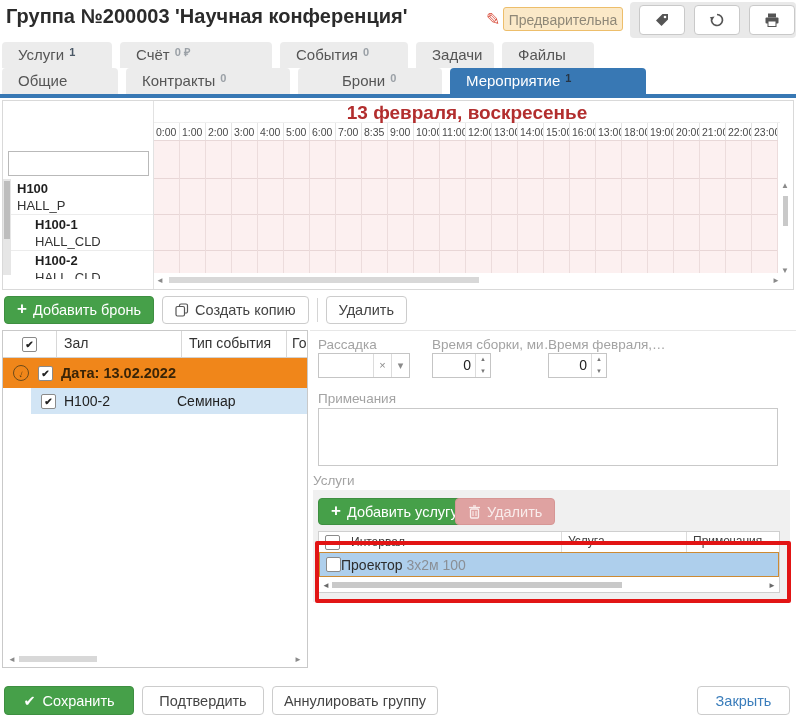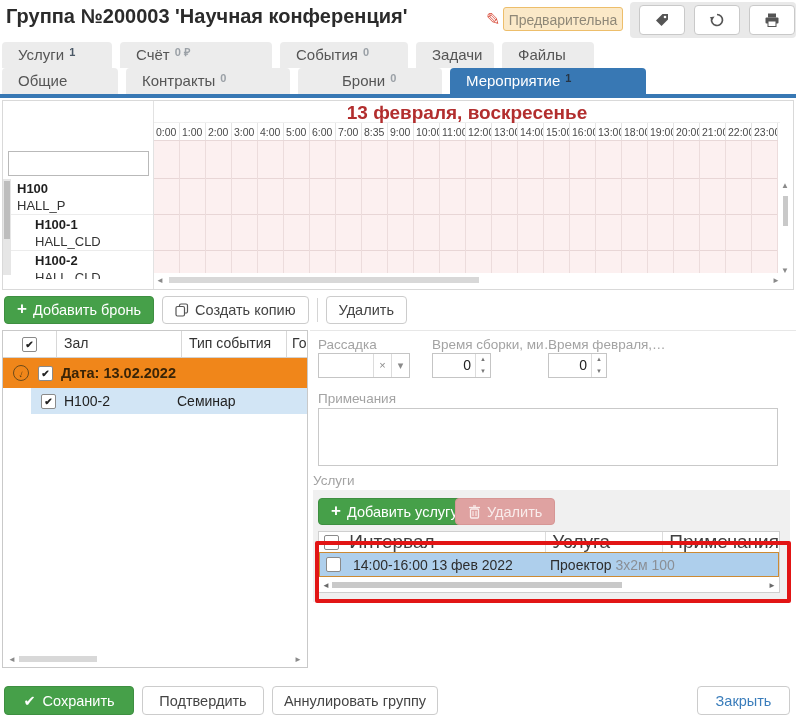--- a/index.html
+++ b/index.html
@@ -107,21 +107,21 @@
   .spin .arrows div{flex:1;line-height:11px;}
   #lbl-notes{left:8px;top:60px;}
   #notes{position:absolute;left:8px;top:77px;width:460px;height:58px;border:1px solid #c9c9c9;box-sizing:border-box;resize:none;font-family:"Liberation Sans",sans-serif;font-size:13px;}
   #lbl-services{left:3px;top:142px;}
   
   #svc-panel{position:absolute;left:3px;top:159px;width:477px;height:112px;background:#f0f0f0;}
   #svc-add{position:absolute;left:5px;top:8px;height:27px;}
   #svc-del{position:absolute;left:142px;top:8px;height:27px;background:#dfa2a1;border:1px solid #d69695;color:#f9eceb;
     border-radius:4px;font-size:14.5px;padding:0 12px;display:inline-flex;align-items:center;gap:6px;box-sizing:border-box;}
   #svc-table{position:absolute;left:5px;top:41px;width:462px;height:62px;background:#fff;border:1px solid #cfcfcf;box-sizing:border-box;}
-  .svc-header{height:20px;display:flex;align-items:center;font-size:19px;color:#3f3f3f;}
+  .svc-header{height:20px;display:flex;align-items:center;font-size:12px;color:#3f3f3f;}
   .svc-c0{width:26px;display:flex;justify-content:center;}
   .svc-c1{width:216px;box-sizing:border-box;padding-left:6px;}
   .svc-c2{width:125px;border-left:1px solid #dcdcdc;box-sizing:border-box;padding-left:6px;height:100%;line-height:19px;}
   .svc-c3{flex:1;border-left:1px solid #dcdcdc;box-sizing:border-box;padding-left:6px;height:100%;line-height:19px;}
   .svc-row{height:25px;background:#aecfec;border:1px solid #cc8a33;display:flex;align-items:center;font-size:14px;color:#2e2e2e;box-sizing:border-box;}
   .svc-row .ck{margin-left:6px;}
   .svc-int{margin-left:12px;width:197px;}
   .svc-name .qty{color:#8a8f96;}
   .svc-hscroll{position:absolute;left:1px;bottom:1px;width:458px;height:12px;font-size:8px;color:#6a6a6a;}
   .svc-hscroll .ar-l{position:absolute;left:2px;top:2px;}
@@ -354,21 +354,20 @@
       <div class="svc-header">
         <div class="svc-c0">
           <span class="ck"></span>
         </div>
         <div class="svc-c1">Интервал</div>
         <div class="svc-c2">Услуга</div>
         <div class="svc-c3">Примечания</div>
       </div>
       <div class="svc-row">
         <span class="ck"></span>
-        <span class="svc-int">14:00-16:00 13 фев 2022</span>
         <span class="svc-name">
           <span>Проектор</span>
           <span class="qty">3х2м 100</span>
         </span>
       </div>
       <div class="svc-hscroll">
         <span class="ar-l">◄</span>
         <div class="thumb"></div>
         <span class="ar-r">►</span>
       </div>

